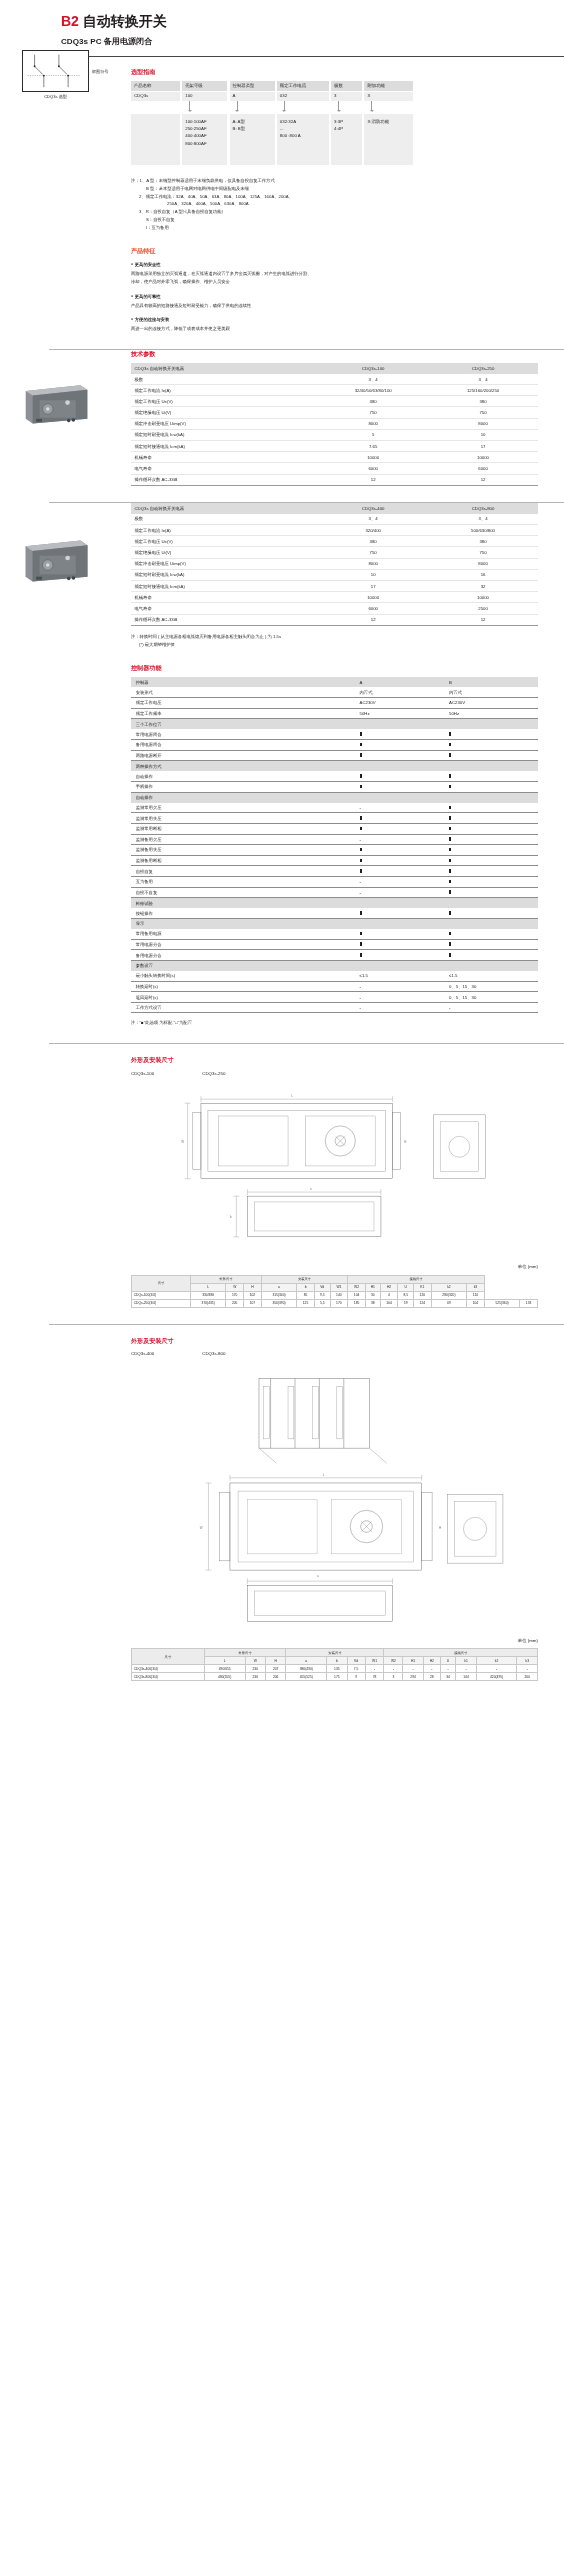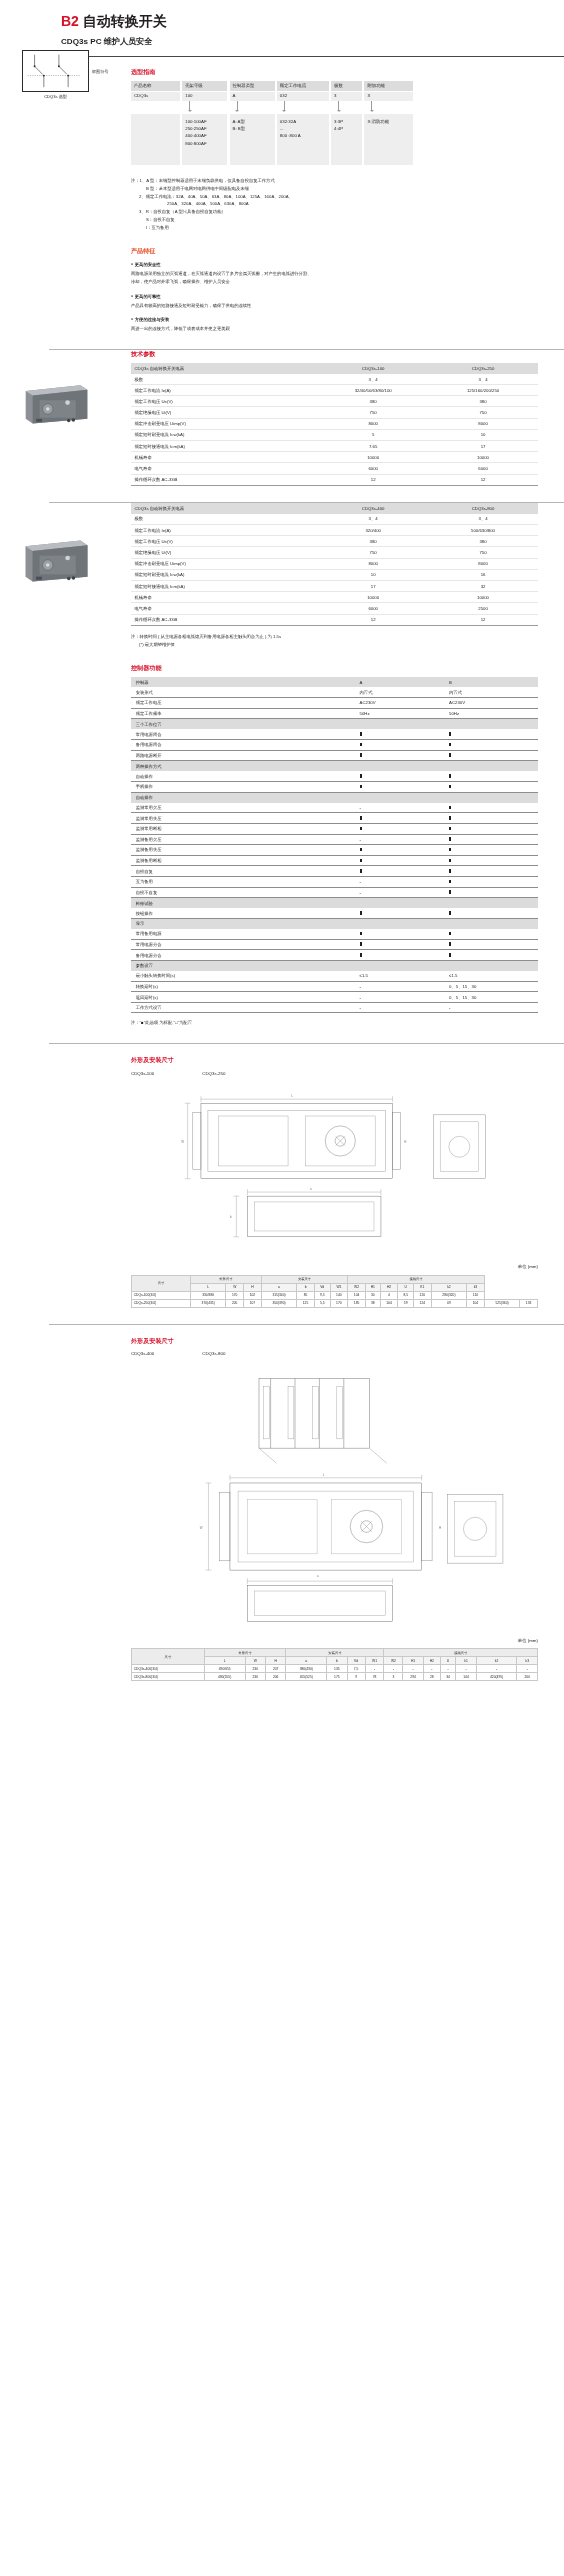--- a/index.html
+++ b/index.html
@@ -130,21 +130,21 @@
 <body>
 
 <div class="page">
 
   <div class="header">
     <div class="title-row">
       <h1 class="main-title">
         <span class="code">B2</span>
         <span>自动转换开关</span>
       </h1>
-      <h2 class="sub-title">CDQ3s PC 维护人员安全</h2>
+      <h2 class="sub-title">CDQ3s PC 备用电源闭合</h2>
     </div>
     <hr class="hr-main">
   </div>
 
   <div class="content selguide">
     <div class="sec-title">选型指南</div>
 
     <div class="sg-grid">
       <div class="sg-col colw1">
         <div class="sg-head">产品名称</div>

